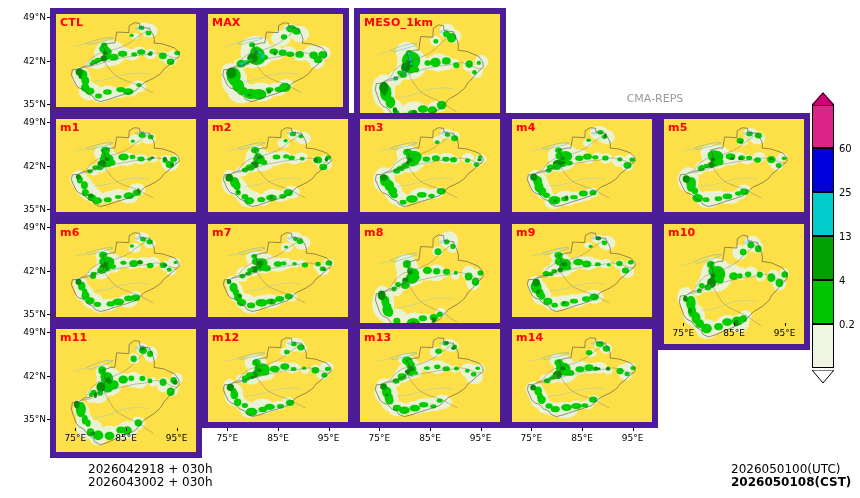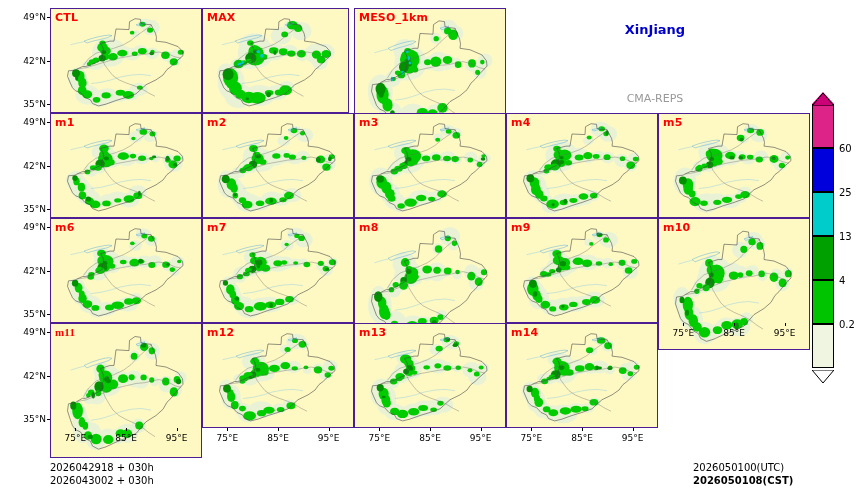--- a/index.html
+++ b/index.html
@@ -6,22 +6,22 @@
   body{
     width:860px;height:498px;background:#ffffff;
     font-family:"DejaVu Sans", sans-serif;
     position:relative;overflow:hidden;
   }
   #root{position:absolute;left:0;top:0;width:860px;height:498px;}
 
   
   .panel{
     position:absolute;
-    border:1px solid #4c1d95;
-    background:#fef9c3;
+    border:6px solid #4c1d95;
+    background:#fde047;
     overflow:hidden;
     box-sizing:border-box;
   }
   .panel-label{
     position:absolute;left:4px;top:2px;
     font-size:11px;font-weight:bold;color:#ff0000;
     letter-spacing:0.2px;z-index:6;
   }
   .map-svg{position:absolute;left:0;top:0;width:100%;height:100%;}
 
@@ -59,21 +59,21 @@
   .cbar-arrow-up{
     position:absolute;left:0;width:0;height:0;
     border-left:11px solid transparent;border-right:11px solid transparent;
   }
   .cbar-arrow-dn{
     position:absolute;left:0;width:0;height:0;
     border-left:11px solid transparent;border-right:11px solid transparent;
   }
 
   
-  .foot-left{position:absolute;font-size:10px;color:#000;white-space:nowrap;}
+  .foot-left{position:absolute;font-size:12px;color:#000;white-space:nowrap;margin-left:38px;}
 </style>
 </head>
 <body>
 
 <div id="root">
     <div class="panel" style="left: 50px; top: 8px; width: 152px; height: 105px;">
       <svg class="map-svg" viewBox="0 0 100 100" preserveAspectRatio="none">
         <g>
           <ellipse cx="38.70" cy="42.12" rx="11.31" ry="13.82" fill="#e9f2d4"></ellipse>
           <ellipse cx="35.73" cy="40.44" rx="6.31" ry="7.79" fill="#e9f2d4"></ellipse>
@@ -1096,21 +1096,21 @@
         <polygon points="56.67,15.29 60.00,14.12 62.67,13.53 60.67,15.29 58.00,16.47 56.67,15.29" fill="none" stroke="#4ea8dd" stroke-width="0.45" vector-effect="non-scaling-stroke"></polygon>
         <polyline points="26.67,72.35 33.33,71.18 40.00,68.82 46.67,65.88 53.33,64.12 60.00,63.53 66.67,64.71" fill="none" stroke="#7fc4e8" stroke-width="0.4" vector-effect="non-scaling-stroke"></polyline>
         <polyline points="13.00,34.71 18.00,32.94 22.00,31.76" fill="none" stroke="#7fc4e8" stroke-width="0.4" vector-effect="non-scaling-stroke"></polyline>
         <polygon points="11.67,60.00 16.00,59.41 17.33,58.24 21.00,55.88 23.00,55.88 27.00,54.12 33.00,50.00 34.00,48.82 34.33,44.12 35.33,42.94 34.67,37.65 33.00,33.53 39.33,31.18 42.00,31.18 43.33,19.41 52.00,20.00 52.33,12.35 56.00,9.41 59.67,10.00 60.00,14.12 62.00,14.71 66.67,15.29 69.67,23.53 70.33,27.65 70.00,31.18 73.33,31.76 76.67,32.35 84.67,36.47 87.67,41.18 88.00,45.29 83.33,51.18 80.00,55.88 77.33,58.82 74.67,64.12 70.00,68.82 63.33,73.53 56.67,82.35 50.00,85.88 43.33,88.82 36.67,92.35 31.67,94.12 27.67,91.76 26.33,88.24 22.67,85.88 19.67,81.18 16.33,79.41 14.33,76.47 12.33,70.00 11.00,65.29 11.67,60.00" fill="none" stroke="#4a4a4a" stroke-width="0.6" vector-effect="non-scaling-stroke"></polygon>
         <polyline points="17.33,58.24 23.33,57.06 30.00,54.12 36.67,51.18 43.33,48.24 50.00,46.47 56.67,44.71 62.67,44.12 66.67,42.94 72.00,41.76 78.00,43.53 82.67,46.47 86.67,47.65" fill="none" stroke="#6a6a6a" stroke-width="0.4" vector-effect="non-scaling-stroke"></polyline>
         <polyline points="21.67,54.71 25.00,48.24 30.00,42.94 35.33,40.59 41.67,38.24 48.33,34.71 53.33,30.59 56.67,26.47 60.00,22.94 64.00,18.82 67.33,15.29" fill="none" stroke="#6a6a6a" stroke-width="0.4" vector-effect="non-scaling-stroke"></polyline>
         <polyline points="34.00,48.82 36.00,54.71 38.67,60.00 41.33,64.71 45.33,68.82 50.00,71.76 54.67,74.12 60.00,77.06 65.33,81.76 69.33,84.71" fill="none" stroke="#6a6a6a" stroke-width="0.4" vector-effect="non-scaling-stroke"></polyline>
       </svg>
       <div class="panel-label">m10</div>
     </div>
-    <div class="panel" style="left: 50px; top: 323px; width: 152px; height: 135px; font-family: Liberation Serif, serif;">
+    <div class="panel" style="left: 50px; top: 323px; width: 152px; height: 135px;">
       <svg class="map-svg" viewBox="0 0 100 100" preserveAspectRatio="none">
         <g>
           <ellipse cx="38.24" cy="42.89" rx="9.39" ry="11.48" fill="#e9f2d4"></ellipse>
           <ellipse cx="36.16" cy="39.84" rx="5.19" ry="6.42" fill="#e9f2d4"></ellipse>
           <ellipse cx="34.15" cy="35.37" rx="5.80" ry="6.82" fill="#e9f2d4"></ellipse>
           <ellipse cx="35.79" cy="46.26" rx="5.54" ry="6.22" fill="#e9f2d4"></ellipse>
           <ellipse cx="39.26" cy="46.25" rx="6.36" ry="7.02" fill="#e9f2d4"></ellipse>
           <ellipse cx="33.50" cy="46.51" rx="4.28" ry="5.66" fill="#e9f2d4"></ellipse>
           <ellipse cx="37.12" cy="43.90" rx="4.46" ry="5.25" fill="#e9f2d4"></ellipse>
           <ellipse cx="30.49" cy="53.23" rx="6.59" ry="7.27" fill="#e9f2d4"></ellipse>
@@ -1464,21 +1464,20 @@
     <div class="xtick" style="left: 582px; top: 433px;">85°E</div>
     <div class="tickmark" style="left: 582px; top: 428px; width: 1px; height: 3px;"></div>
     <div class="xtick" style="left: 632.667px; top: 433px;">95°E</div>
     <div class="tickmark" style="left: 632.667px; top: 428px; width: 1px; height: 3px;"></div>
     <div class="xtick" style="left: 683.333px; top: 328px;">75°E</div>
     <div class="tickmark" style="left: 683.333px; top: 323px; width: 1px; height: 3px;"></div>
     <div class="xtick" style="left: 734px; top: 328px;">85°E</div>
     <div class="tickmark" style="left: 734px; top: 323px; width: 1px; height: 3px;"></div>
     <div class="xtick" style="left: 784.667px; top: 328px;">95°E</div>
     <div class="tickmark" style="left: 784.667px; top: 323px; width: 1px; height: 3px;"></div>
-    <div class="title-main" style="left: 530px; top: 22px; width: 250px;">XinJiang</div>
     <div class="title-gray" style="left: 495px; top: 92px; width: 320px;">CMA-REPS</div>
     <div class="cbar-arrow-up" style="left: 812px; top: 92px; border-bottom: 12px solid rgb(204, 0, 119);"></div>
     <div class="cbar-seg" style="left: 812px; top: 324px; height: 44px; background: rgb(240, 245, 225);"></div>
     <div class="cbar-seg" style="left: 812px; top: 280px; height: 44px; background: rgb(0, 196, 0);"></div>
     <div class="cbar-seg" style="left: 812px; top: 236px; height: 44px; background: rgb(0, 160, 0);"></div>
     <div class="cbar-seg" style="left: 812px; top: 192px; height: 44px; background: rgb(0, 204, 204);"></div>
     <div class="cbar-seg" style="left: 812px; top: 148px; height: 44px; background: rgb(0, 0, 221);"></div>
     <div class="cbar-seg" style="left: 812px; top: 104px; height: 44px; background: rgb(221, 34, 136);"></div>
     <div class="cbar-arrow-dn" style="left: 812px; top: 368px; border-top: 12px solid rgb(255, 255, 255);"></div>
     <div style="position: absolute; left: 812px; top: 368px; width: 22px; height: 13px;"><svg width="22" height="13">

